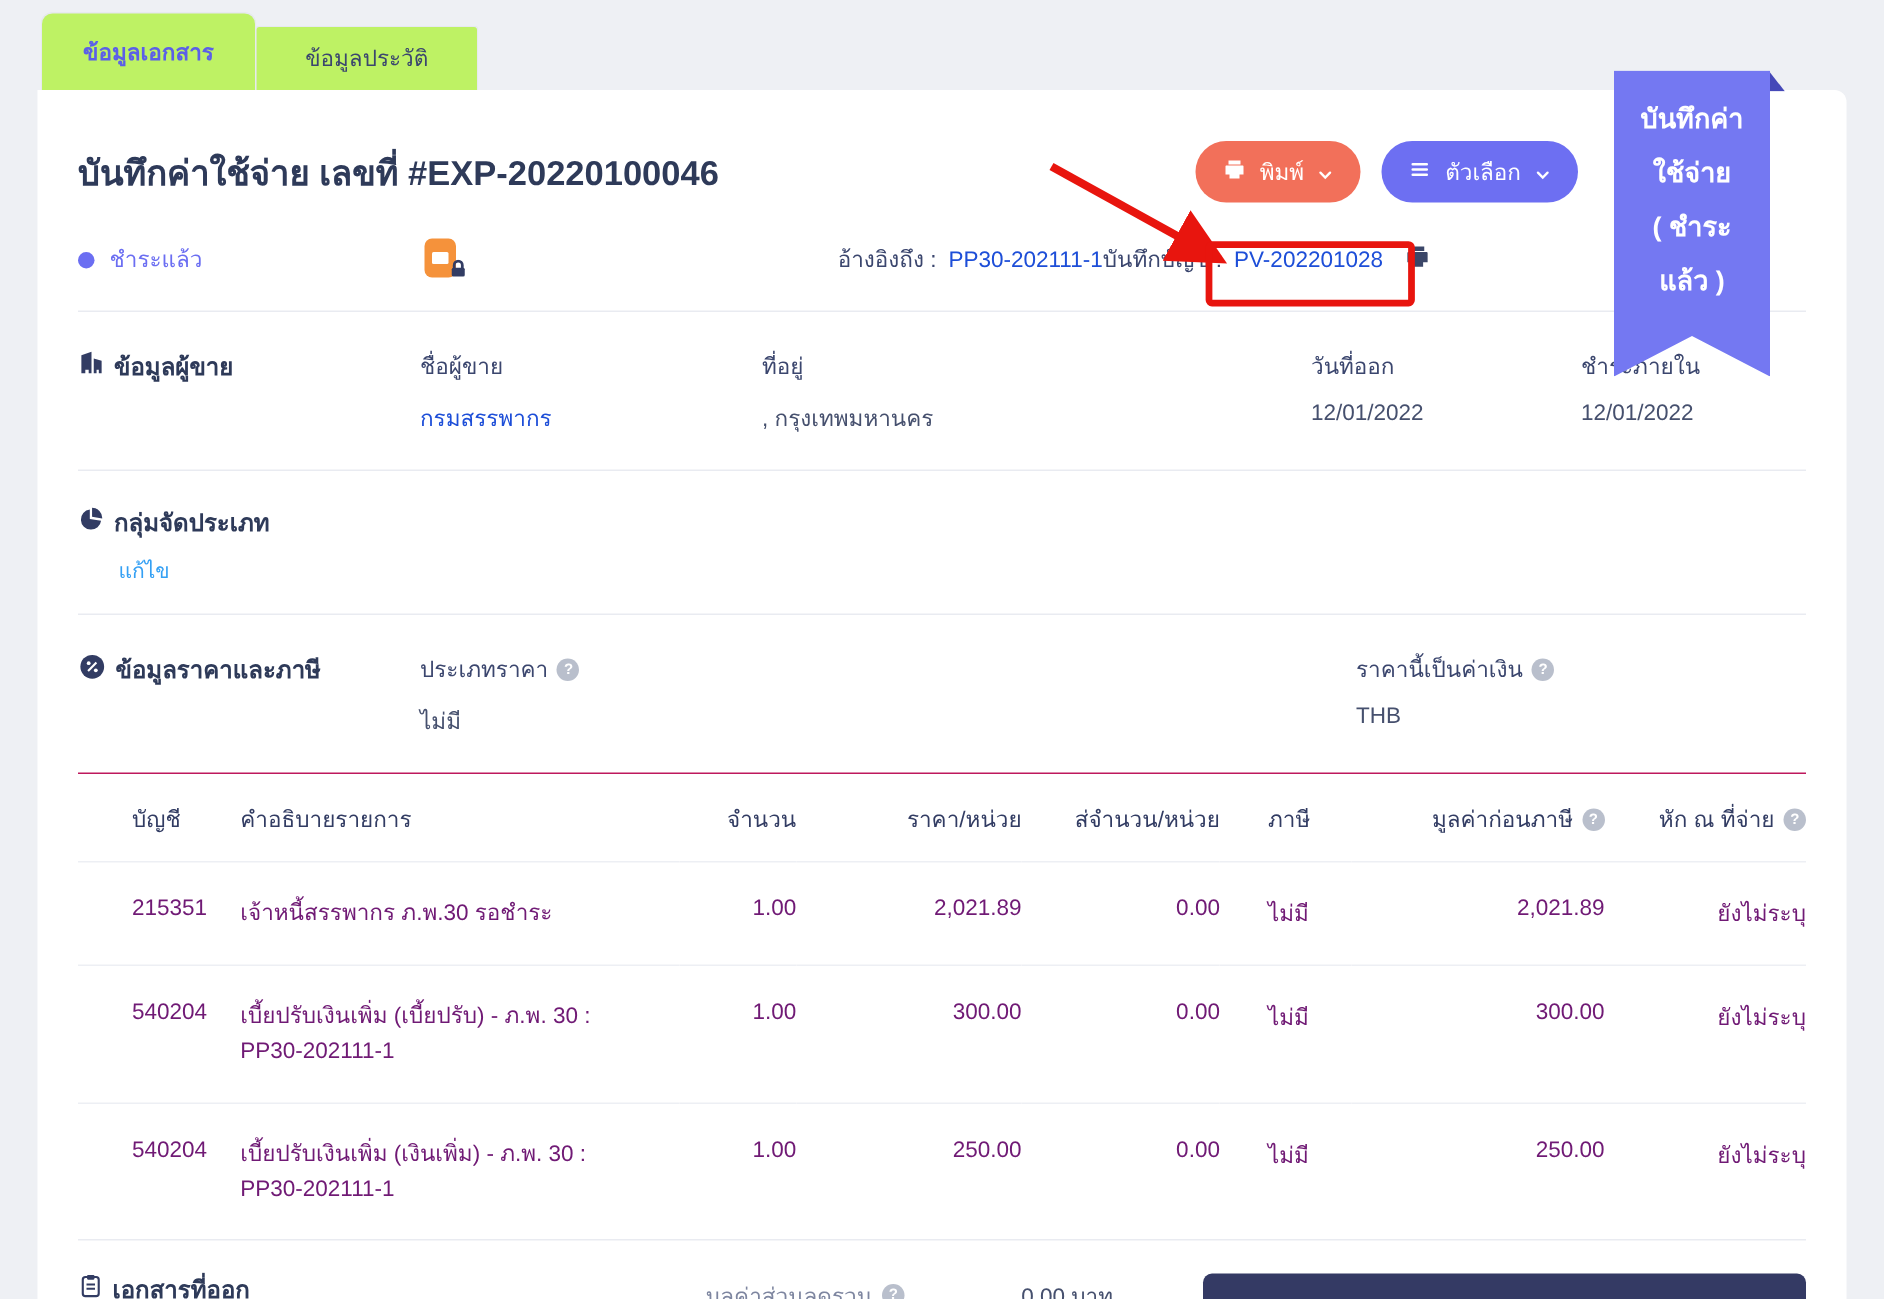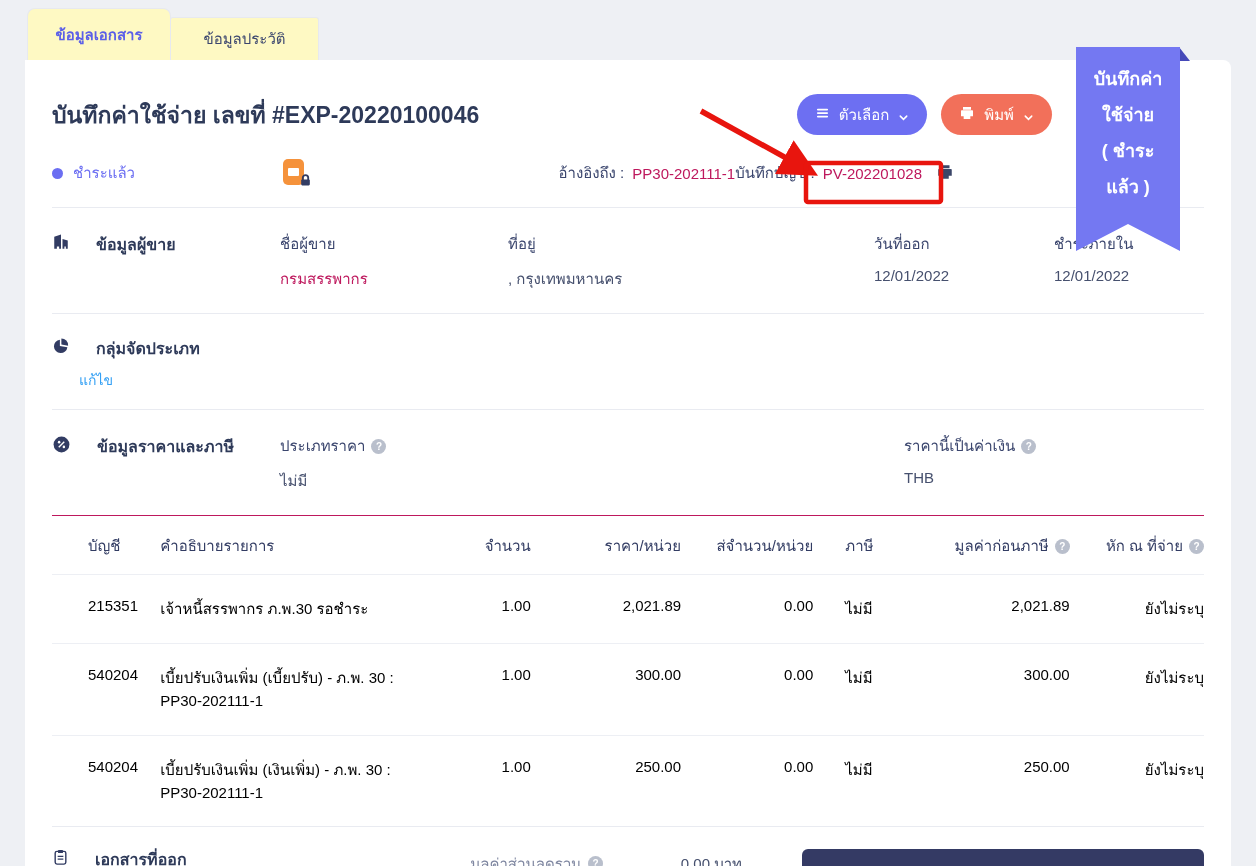--- a/index.html
+++ b/index.html
@@ -7,21 +7,21 @@
   body {
     background:#eef0f4;
     font-family:"Liberation Sans","DejaVu Sans",sans-serif;
     color:#323c63;
     position:relative;
   }
 
   
   .tabbar { display:flex; align-items:flex-end; padding-left:27px; height:60px; position:relative; z-index:3; }
   .tab {
-    background:#fef9c3; border:1px solid #e7e9ef; border-bottom:none;
+    background:#bef264; border:1px solid #e7e9ef; border-bottom:none;
     height:43px; width:149px; margin-left:-1px;
     display:flex; align-items:center; justify-content:center;
     font-size:15px; color:#3b466e; cursor:pointer; border-radius:3px 3px 0 0;
   }
   .tab.active {
     height:52px; width:144px; margin-left:0; border-color:#e7e9ef;
     color:#5b5fe8; font-weight:700; border-radius:8px 8px 0 0; z-index:4; position:relative;
   }
 
   
@@ -57,26 +57,26 @@
   
   .status-row { display:flex; align-items:center; margin-top:24px; padding-bottom:20px; border-bottom:1px solid #e9ebf1; }
   .status { width:231px; display:flex; align-items:center; gap:10px; color:#6b6ef2; font-size:15px; }
   .dot { width:11px; height:11px; border-radius:50%; background:#6b6ef2; }
   .doclock { position:relative; width:26px; height:28px; }
   .doc { position:absolute; left:0; top:0; width:21px; height:26px; background:#f5923b; border-radius:5px; }
   .doc::after { content:''; position:absolute; left:5px; top:9px; width:11px; height:8px; background:#fff; border-radius:1px; }
   .lockbadge { position:absolute; right:-3px; bottom:-4px; }
   .refs { margin-left:auto; margin-right:250px; display:flex; align-items:center; font-size:15px; }
   .ref-pair { display:flex; align-items:center; gap:8px; }
-  a.link { color:#be185d; text-decoration:none; cursor:pointer; }
+  a.link { color:#1d4ed8; text-decoration:none; cursor:pointer; }
   .lbl { color:#3b466e; }
 
   
   .sec-row { display:flex; padding:24px 0 22px; border-bottom:1px solid #e9ebf1; }
-  .sec-title { width:228px; display:flex; align-items:flex-start; gap:26px; font-size:16px; font-weight:700; color:#2e3a59; }
+  .sec-title { width:228px; display:flex; align-items:flex-start; gap:6px; font-size:16px; font-weight:700; color:#2e3a59; }
   .field .flabel { font-size:15px; color:#3b466e; display:flex; align-items:center; gap:6px; }
   .field .fvalue { font-size:15px; color:#46506e; margin-top:11px; }
   .col-name { width:228px; }
   .col-address { flex:1; }
   .col-issue { width:180px; }
   .col-due { width:150px; }
   .col-pricetype { flex:1; }
   .col-currency { width:300px; }
 
   .cat-section { padding:22px 0 18px; border-bottom:1px solid #e9ebf1; }
@@ -84,21 +84,21 @@
 
   .help {
     display:inline-flex; align-items:center; justify-content:center;
     width:15px; height:15px; border-radius:50%; background:#b9bfcc; color:#fff;
     font-size:10px; font-weight:700; flex:none;
   }
 
   
   table.items { width:100%; border-collapse:collapse; }
   table.items th { font-weight:400; font-size:15px; color:#323c63; padding:18px 0 16px; white-space:nowrap; }
-  table.items td { font-size:15px; color:#000000; padding:22px 0; vertical-align:top; }
+  table.items td { font-size:15px; color:#701a75; padding:22px 0; vertical-align:top; }
   table.items tbody tr { border-top:1px solid #edeff4; }
   .ta-r { text-align:right; }
   .ta-l { text-align:left; }
   .c-account { padding-left:36px !important; }
   .c-vat { padding-left:32px !important; }
   .desc-wrap { max-width:245px; line-height:1.55; }
   .th-help { display:inline-flex; align-items:center; gap:6px; }
 
   
   .bottom-row { display:flex; padding-top:20px; border-top:1px solid #e9ebf1; }
@@ -130,34 +130,34 @@
 
   <div class="ribbon-fold"></div>
   <div class="ribbon">
     <div>บันทึกค่าใช้จ่าย</div>
     <div>( ชำระแล้ว )</div>
   </div>
 
   <div class="header-row">
     <h1 class="page-title">บันทึกค่าใช้จ่าย เลขที่ #EXP-20220100046</h1>
     <div class="btn-group">
+      <button class="btn btn-print">
+        <span><svg width="16" height="16" viewBox="0 0 24 24">
+              <path fill="#fff" d="M6 3h12v4H6zM4 8h16c.6 0 1 .4 1 1v8h-4v4H7v-4H3V9c0-.6.4-1 1-1zm5 9h6v3H9z"></path>
+            </svg></span>
+        <span>พิมพ์</span>
+        <span class="chev"><svg width="11" height="11" viewBox="0 0 24 24">
+              <path fill="none" stroke="#fff" stroke-width="3.4" stroke-linecap="round" d="M5 9l7 7 7-7"></path>
+            </svg></span>
+      </button>
       <button class="btn btn-options">
         <span><svg width="15" height="14" viewBox="0 0 24 24">
               <path stroke="#fff" stroke-width="3" stroke-linecap="round" d="M4 6h16M4 12h16M4 18h16"></path>
             </svg></span>
         <span>ตัวเลือก</span>
-        <span class="chev"><svg width="11" height="11" viewBox="0 0 24 24">
-              <path fill="none" stroke="#fff" stroke-width="3.4" stroke-linecap="round" d="M5 9l7 7 7-7"></path>
-            </svg></span>
-      </button>
-      <button class="btn btn-print">
-        <span><svg width="16" height="16" viewBox="0 0 24 24">
-              <path fill="#fff" d="M6 3h12v4H6zM4 8h16c.6 0 1 .4 1 1v8h-4v4H7v-4H3V9c0-.6.4-1 1-1zm5 9h6v3H9z"></path>
-            </svg></span>
-        <span>พิมพ์</span>
         <span class="chev"><svg width="11" height="11" viewBox="0 0 24 24">
               <path fill="none" stroke="#fff" stroke-width="3.4" stroke-linecap="round" d="M5 9l7 7 7-7"></path>
             </svg></span>
       </button>
     </div>
   </div>
 
   <div class="status-row">
     <div class="status">
       <span class="dot"></span>

